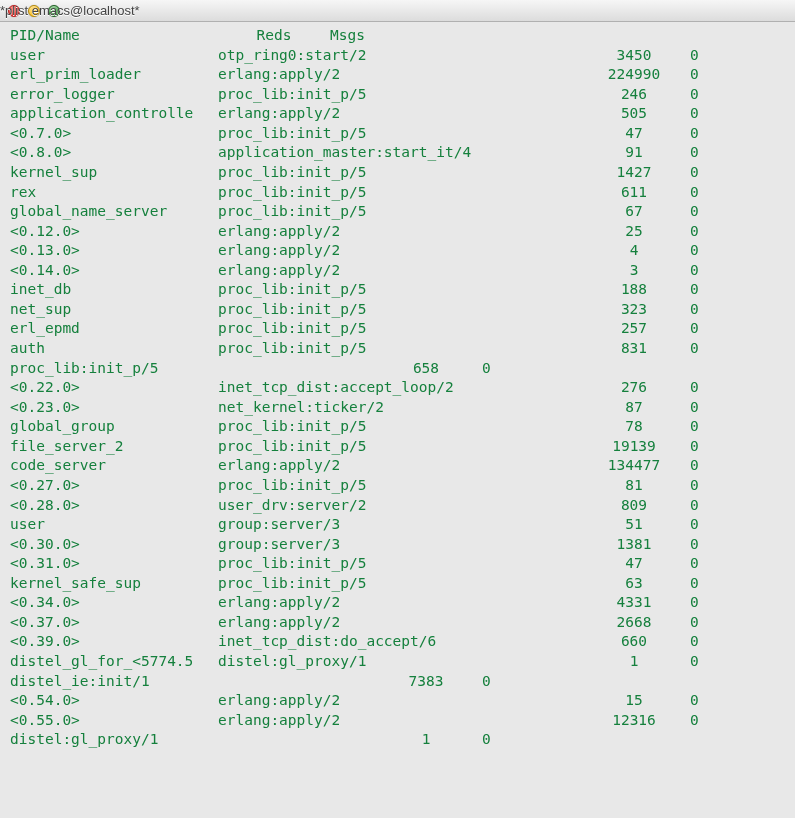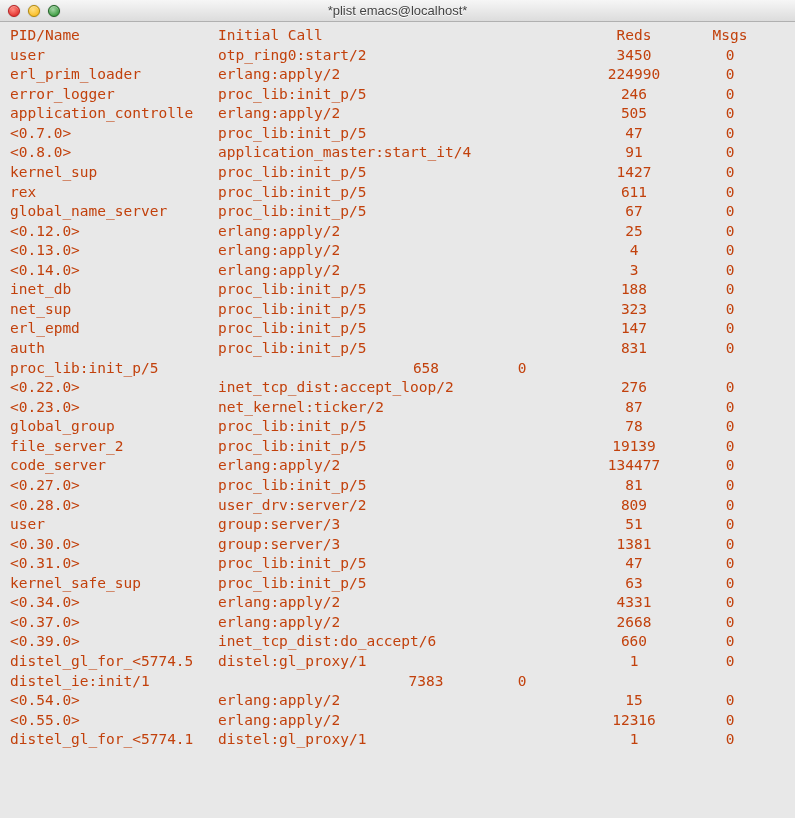--- a/index.html
+++ b/index.html
@@ -35,92 +35,91 @@
       border-radius: 50%;
       box-shadow: inset 0 1px 1px rgba(255,255,255,0.4), 0 0 1px rgba(0,0,0,0.4);
     }
     .tl-close { background: radial-gradient(circle at 40% 35%, #ff8a80, #e53935 70%); border: 1px solid #b71c1c; }
     .tl-min   { background: radial-gradient(circle at 40% 35%, #ffe082, #fbc02d 70%); border: 1px solid #b28704; }
     .tl-zoom  { background: radial-gradient(circle at 40% 35%, #a5d6a7, #43a047 70%); border: 1px solid #1b5e20; }
     .title {
       position: absolute;
       left: 0;
       right: 0;
-      text-align: center;
+      text-align: left;
       font-family: "Lucida Grande", "Helvetica Neue", sans-serif;
       font-size: 13px;
       color: #444;
       text-shadow: 0 1px 0 #fff;
     }
     .content {
       background: #e8e8e8;
       padding: 4px 10px;
       font-size: 14.5px;
       line-height: 1.35;
-      color: #c2410c;
+      color: #15803d;
     }
     .header-row, .data-row {
       display: flex;
       white-space: pre;
     }
     .col-pid  { width: 208px; overflow: hidden; }
     .col-call { width: 360px; overflow: hidden; }
     .col-reds { width: 112px; text-align: center; }
-    .col-msgs { width: 80px; text-align: center; }
+    .col-msgs { width: 80px; text-align: left; }
   </style>
 </head>
 <body>
 
 <div class="titlebar">
   <div class="traffic-lights">
     <div class="traffic-light tl-close"></div>
     <div class="traffic-light tl-min"></div>
     <div class="traffic-light tl-zoom"></div>
   </div>
   <div class="title">*plist emacs@localhost*</div>
 </div>
 
 <div class="content">
   <div class="header-row">
     <span class="col-pid">PID/Name</span>
-    <span class="col-call">Initial Call</span>
     <span class="col-reds">Reds</span>
     <span class="col-msgs">Msgs</span>
   </div>
   <div id="rows">
       <div class="data-row"><span class="col-pid">user</span><span class="col-call">otp_ring0:start/2</span><span class="col-reds">3450</span><span class="col-msgs">0</span></div>
       <div class="data-row"><span class="col-pid">erl_prim_loader</span><span class="col-call">erlang:apply/2</span><span class="col-reds">224990</span><span class="col-msgs">0</span></div>
       <div class="data-row"><span class="col-pid">error_logger</span><span class="col-call">proc_lib:init_p/5</span><span class="col-reds">246</span><span class="col-msgs">0</span></div>
       <div class="data-row"><span class="col-pid">application_controlle</span><span class="col-call">erlang:apply/2</span><span class="col-reds">505</span><span class="col-msgs">0</span></div>
       <div class="data-row"><span class="col-pid">&lt;0.7.0&gt;</span><span class="col-call">proc_lib:init_p/5</span><span class="col-reds">47</span><span class="col-msgs">0</span></div>
       <div class="data-row"><span class="col-pid">&lt;0.8.0&gt;</span><span class="col-call">application_master:start_it/4</span><span class="col-reds">91</span><span class="col-msgs">0</span></div>
       <div class="data-row"><span class="col-pid">kernel_sup</span><span class="col-call">proc_lib:init_p/5</span><span class="col-reds">1427</span><span class="col-msgs">0</span></div>
       <div class="data-row"><span class="col-pid">rex</span><span class="col-call">proc_lib:init_p/5</span><span class="col-reds">611</span><span class="col-msgs">0</span></div>
       <div class="data-row"><span class="col-pid">global_name_server</span><span class="col-call">proc_lib:init_p/5</span><span class="col-reds">67</span><span class="col-msgs">0</span></div>
       <div class="data-row"><span class="col-pid">&lt;0.12.0&gt;</span><span class="col-call">erlang:apply/2</span><span class="col-reds">25</span><span class="col-msgs">0</span></div>
       <div class="data-row"><span class="col-pid">&lt;0.13.0&gt;</span><span class="col-call">erlang:apply/2</span><span class="col-reds">4</span><span class="col-msgs">0</span></div>
       <div class="data-row"><span class="col-pid">&lt;0.14.0&gt;</span><span class="col-call">erlang:apply/2</span><span class="col-reds">3</span><span class="col-msgs">0</span></div>
       <div class="data-row"><span class="col-pid">inet_db</span><span class="col-call">proc_lib:init_p/5</span><span class="col-reds">188</span><span class="col-msgs">0</span></div>
       <div class="data-row"><span class="col-pid">net_sup</span><span class="col-call">proc_lib:init_p/5</span><span class="col-reds">323</span><span class="col-msgs">0</span></div>
-      <div class="data-row"><span class="col-pid">erl_epmd</span><span class="col-call">proc_lib:init_p/5</span><span class="col-reds">147</span><span class="col-msgs">0</span></div>
+      <div class="data-row"><span class="col-pid">erl_epmd</span><span class="col-call">proc_lib:init_p/5</span><span class="col-reds">257</span><span class="col-msgs">0</span></div>
       <div class="data-row"><span class="col-pid">auth</span><span class="col-call">proc_lib:init_p/5</span><span class="col-reds">831</span><span class="col-msgs">0</span></div>
       <div class="data-row"><span class="col-call">proc_lib:init_p/5</span><span class="col-reds">658</span><span class="col-msgs">0</span></div>
       <div class="data-row"><span class="col-pid">&lt;0.22.0&gt;</span><span class="col-call">inet_tcp_dist:accept_loop/2</span><span class="col-reds">276</span><span class="col-msgs">0</span></div>
       <div class="data-row"><span class="col-pid">&lt;0.23.0&gt;</span><span class="col-call">net_kernel:ticker/2</span><span class="col-reds">87</span><span class="col-msgs">0</span></div>
       <div class="data-row"><span class="col-pid">global_group</span><span class="col-call">proc_lib:init_p/5</span><span class="col-reds">78</span><span class="col-msgs">0</span></div>
       <div class="data-row"><span class="col-pid">file_server_2</span><span class="col-call">proc_lib:init_p/5</span><span class="col-reds">19139</span><span class="col-msgs">0</span></div>
       <div class="data-row"><span class="col-pid">code_server</span><span class="col-call">erlang:apply/2</span><span class="col-reds">134477</span><span class="col-msgs">0</span></div>
       <div class="data-row"><span class="col-pid">&lt;0.27.0&gt;</span><span class="col-call">proc_lib:init_p/5</span><span class="col-reds">81</span><span class="col-msgs">0</span></div>
       <div class="data-row"><span class="col-pid">&lt;0.28.0&gt;</span><span class="col-call">user_drv:server/2</span><span class="col-reds">809</span><span class="col-msgs">0</span></div>
       <div class="data-row"><span class="col-pid">user</span><span class="col-call">group:server/3</span><span class="col-reds">51</span><span class="col-msgs">0</span></div>
       <div class="data-row"><span class="col-pid">&lt;0.30.0&gt;</span><span class="col-call">group:server/3</span><span class="col-reds">1381</span><span class="col-msgs">0</span></div>
       <div class="data-row"><span class="col-pid">&lt;0.31.0&gt;</span><span class="col-call">proc_lib:init_p/5</span><span class="col-reds">47</span><span class="col-msgs">0</span></div>
       <div class="data-row"><span class="col-pid">kernel_safe_sup</span><span class="col-call">proc_lib:init_p/5</span><span class="col-reds">63</span><span class="col-msgs">0</span></div>
       <div class="data-row"><span class="col-pid">&lt;0.34.0&gt;</span><span class="col-call">erlang:apply/2</span><span class="col-reds">4331</span><span class="col-msgs">0</span></div>
       <div class="data-row"><span class="col-pid">&lt;0.37.0&gt;</span><span class="col-call">erlang:apply/2</span><span class="col-reds">2668</span><span class="col-msgs">0</span></div>
       <div class="data-row"><span class="col-pid">&lt;0.39.0&gt;</span><span class="col-call">inet_tcp_dist:do_accept/6</span><span class="col-reds">660</span><span class="col-msgs">0</span></div>
       <div class="data-row"><span class="col-pid">distel_gl_for_&lt;5774.5</span><span class="col-call">distel:gl_proxy/1</span><span class="col-reds">1</span><span class="col-msgs">0</span></div>
       <div class="data-row"><span class="col-call">distel_ie:init/1</span><span class="col-reds">7383</span><span class="col-msgs">0</span></div>
       <div class="data-row"><span class="col-pid">&lt;0.54.0&gt;</span><span class="col-call">erlang:apply/2</span><span class="col-reds">15</span><span class="col-msgs">0</span></div>
       <div class="data-row"><span class="col-pid">&lt;0.55.0&gt;</span><span class="col-call">erlang:apply/2</span><span class="col-reds">12316</span><span class="col-msgs">0</span></div>
-      <div class="data-row"><span class="col-pid">distel_gl_for_&lt;5774.1</span><span class="col-call">distel:gl_proxy/1</span><span class="col-reds">1</span><span class="col-msgs">0</span></div>
+      <div class="data-row"><span class="col-call">distel:gl_proxy/1</span><span class="col-reds">1</span><span class="col-msgs">0</span></div>
     </div>
 </div>
 
 </body></html>

